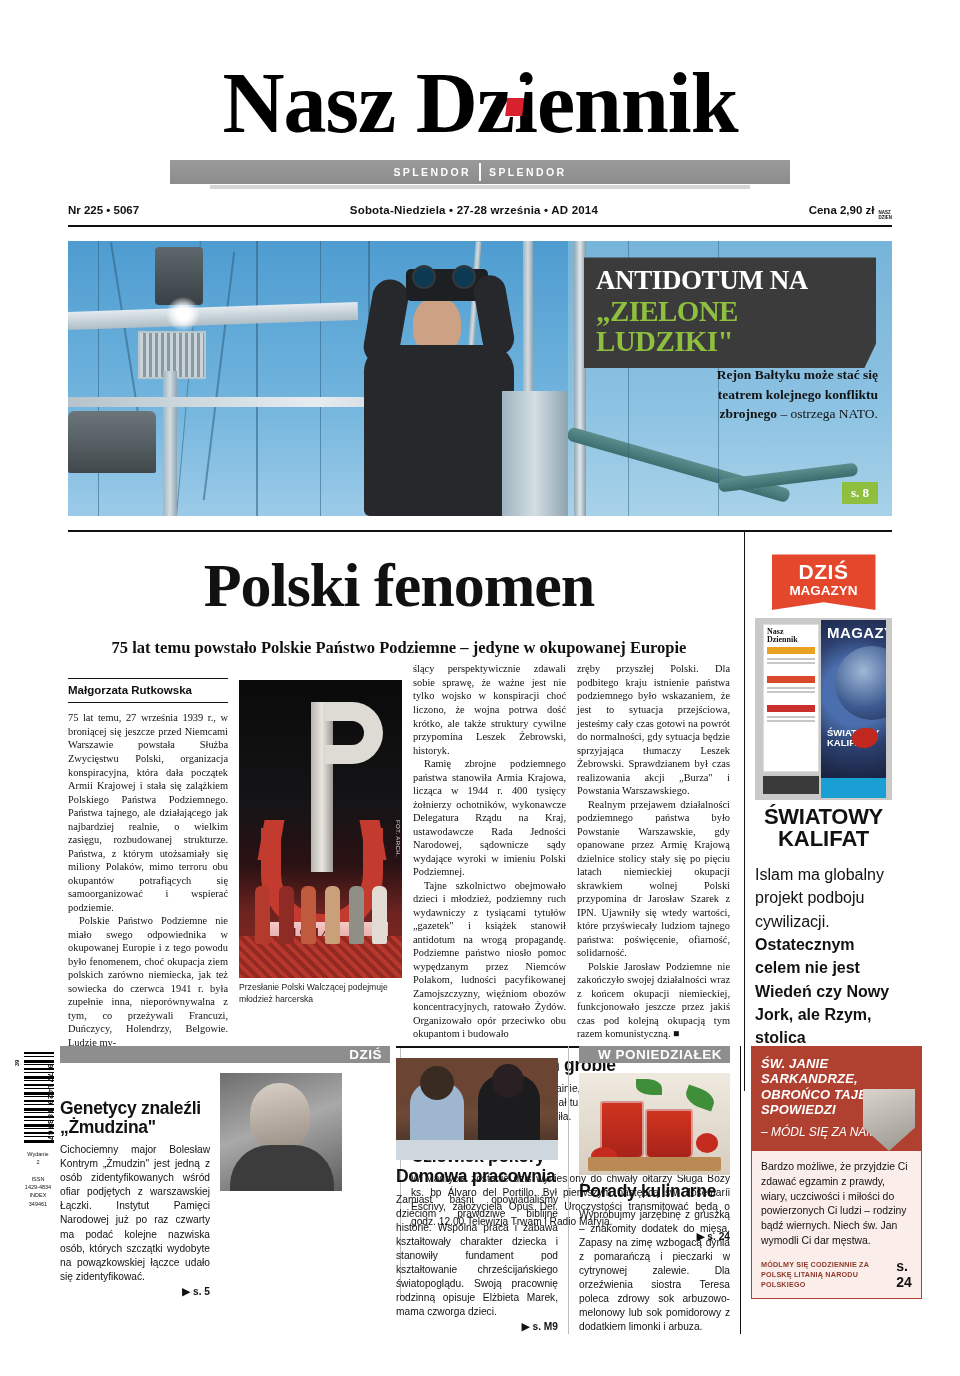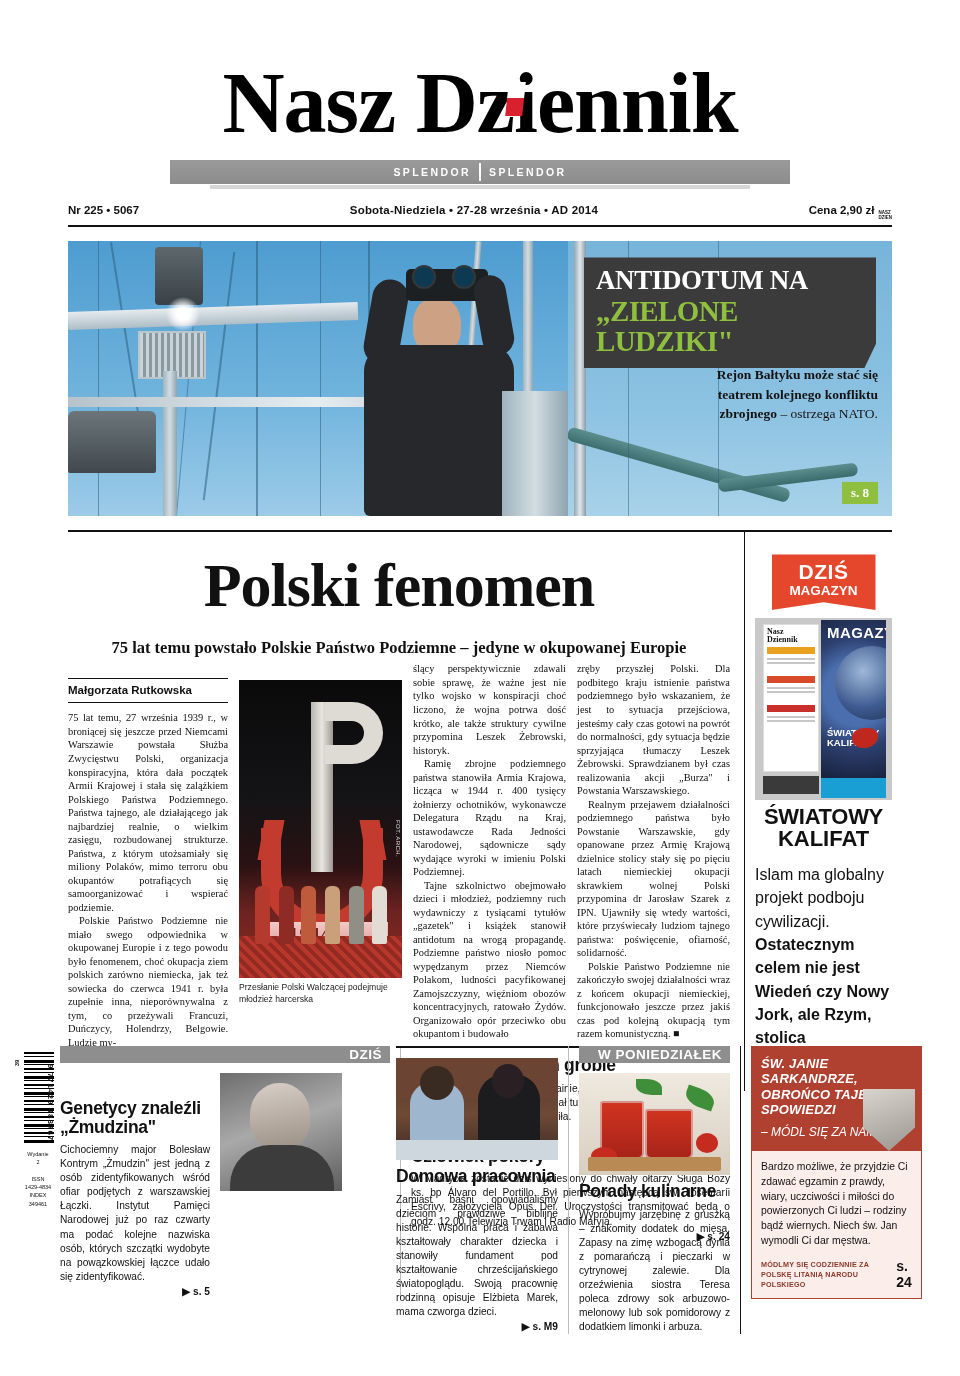--- a/index.html
+++ b/index.html
@@ -391,21 +391,21 @@
 
         <div style="width:160px;">
           <p class="first" style="font-family:'Liberation Serif',serif;font-size:10.4px;line-height:1.30;text-align:justify;">ślący perspektywicznie zdawali sobie sprawę, że ważne jest nie tylko wojsko w konspiracji     choć liczono, że wojna potrwa dość krótko, ale także struktury cywilne     przypomina Leszek Żebrowski, historyk.</p>
           <p style="font-family:'Liberation Serif',serif;font-size:10.4px;line-height:1.30;text-align:justify;text-indent:11px;">Ramię zbrojne podziemnego państwa stanowiła Armia Krajowa, licząca w 1944 r. 400 tysięcy żołnierzy ochotników, wykonawcze     Delegatura Rządu na Kraj, ustawodawcze     Rada Jedności Narodowej, sądownicze     sądy wydające wyroki w imieniu Polski Podziemnej.</p>
           <p style="font-family:'Liberation Serif',serif;font-size:10.4px;line-height:1.30;text-align:justify;text-indent:11px;">Tajne szkolnictwo obejmowało dzieci i młodzież, podziemny ruch wydawniczy z tysiącami tytułów „gazetek" i książek stanowił antidotum na wrogą propagandę. Podziemne państwo niosło pomoc wypędzanym przez Niemców Polakom, ludności pacyfikowanej Zamojszczyzny, więźniom obozów koncentracyjnych, ratowało Żydów. Organizowało opór przeciwko obu okupantom i budowało</p>
         </div>
 
         <div style="width:160px;">
           <p class="first" style="font-family:'Liberation Serif',serif;font-size:10.4px;line-height:1.30;text-align:justify;">zręby przyszłej Polski.     Dla podbitego kraju istnienie państwa podziemnego było wskazaniem, że jest to sytuacja przejściowa, jesteśmy cały czas gotowi na powrót do normalności, gdy sytuacja będzie sprzyjająca     tłumaczy Leszek Żebrowski. Sprawdzianem był czas realizowania akcji „Burza" i Powstania Warszawskiego.</p>
           <p style="font-family:'Liberation Serif',serif;font-size:10.4px;line-height:1.30;text-align:justify;text-indent:11px;">Realnym przejawem działalności podziemnego państwa było Powstanie Warszawskie, gdy opanowane przez Armię Krajową dzielnice stolicy stały się     po pięciu latach niemieckiej okupacji     skrawkiem wolnej Polski     przypomina dr Jarosław Szarek z IPN. Ujawniły się wtedy wartości, które przyświecały ludziom tajnego państwa: poświęcenie, ofiarność, solidarność.</p>
-          <p style="font-family:'Liberation Serif',serif;font-size:10.4px;line-height:1.30;text-align:justify;text-indent:11px;">Polskie Państwo Podziemne nie zakończyło swojej działalności wraz z końcem okupacji niemieckiej, funkcjonowało jeszcze przez jakiś czas pod kolejną okupacją     tym razem komunistyczną. ■</p>
+          <p style="font-family:'Liberation Serif',serif;font-size:10.4px;line-height:1.30;text-align:justify;text-indent:11px;">Polskie Jarosław Podziemne nie zakończyło swojej działalności wraz z końcem okupacji niemieckiej, funkcjonowało jeszcze przez jakiś czas pod kolejną okupacją     tym razem komunistyczną. ■</p>
         </div>
       </div>
     </div>
 
     <div class="side-rail">
       <div class="dzis-flag">
         <div class="dzis-1">DZIŚ</div>
         <div class="dzis-2">MAGAZYN</div>
       </div>
 

